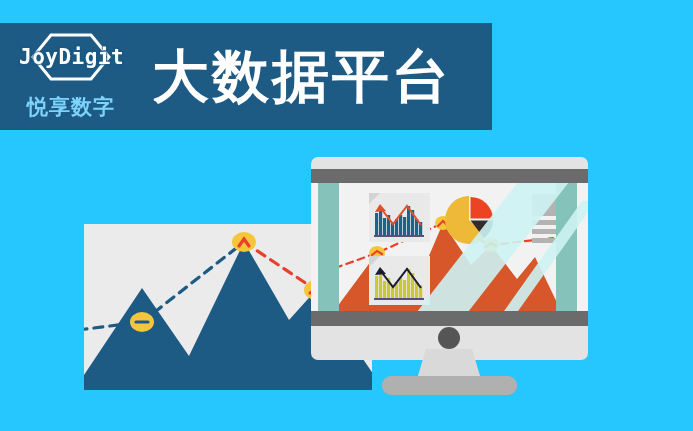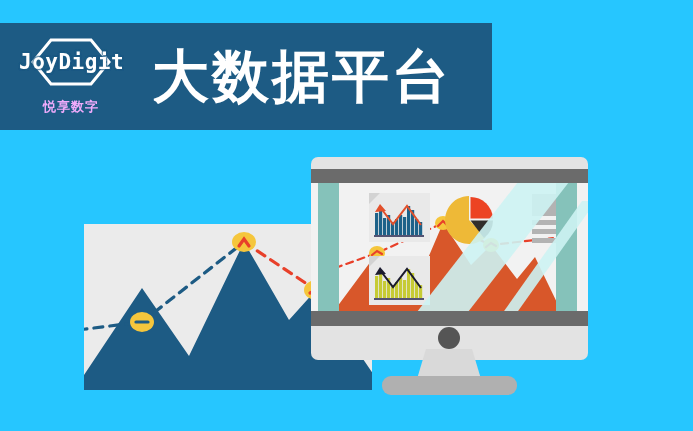--- a/index.html
+++ b/index.html
@@ -57,22 +57,22 @@
     z-index: 2;
     color: #ffffff;
     font-size: 21px;
     font-weight: bold;
     letter-spacing: 0.5px;
     font-family: "DejaVu Sans Mono", monospace;
     text-shadow: 0 0 2px #1d5b84, 0 0 2px #1d5b84, 0 0 2px #1d5b84, 0 0 2px #1d5b84;
     white-space: nowrap;
   }
   #logo-sub {
-    color: #f0abfc;
-    font-size: 13px;
+    color: #7dd3fc;
+    font-size: 21px;
     font-weight: bold;
     letter-spacing: 1px;
     margin-top: 12px;
     white-space: nowrap;
   }
   #header-title {
     color: #ffffff;
     font-size: 57px;
     font-weight: bold;
     letter-spacing: 3px;

